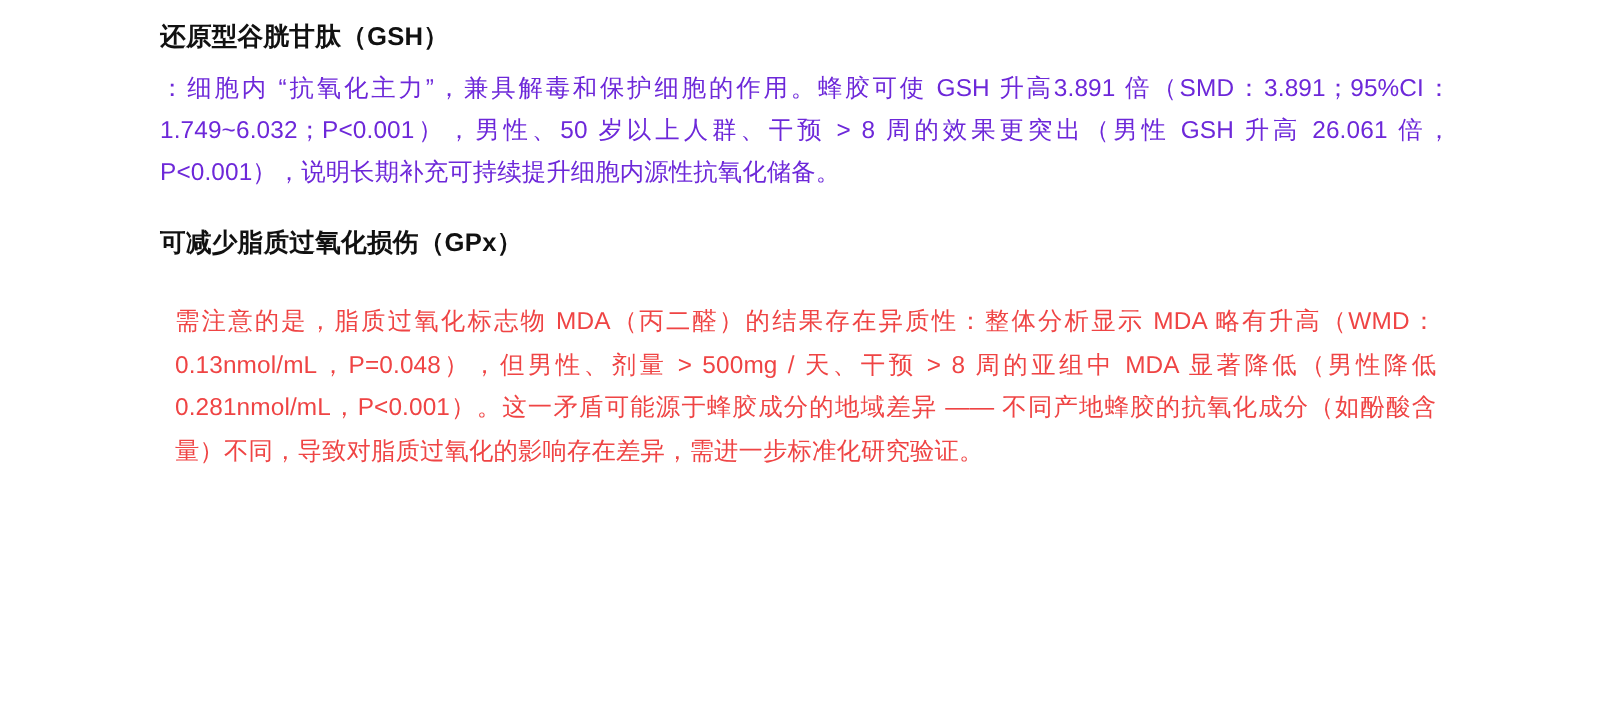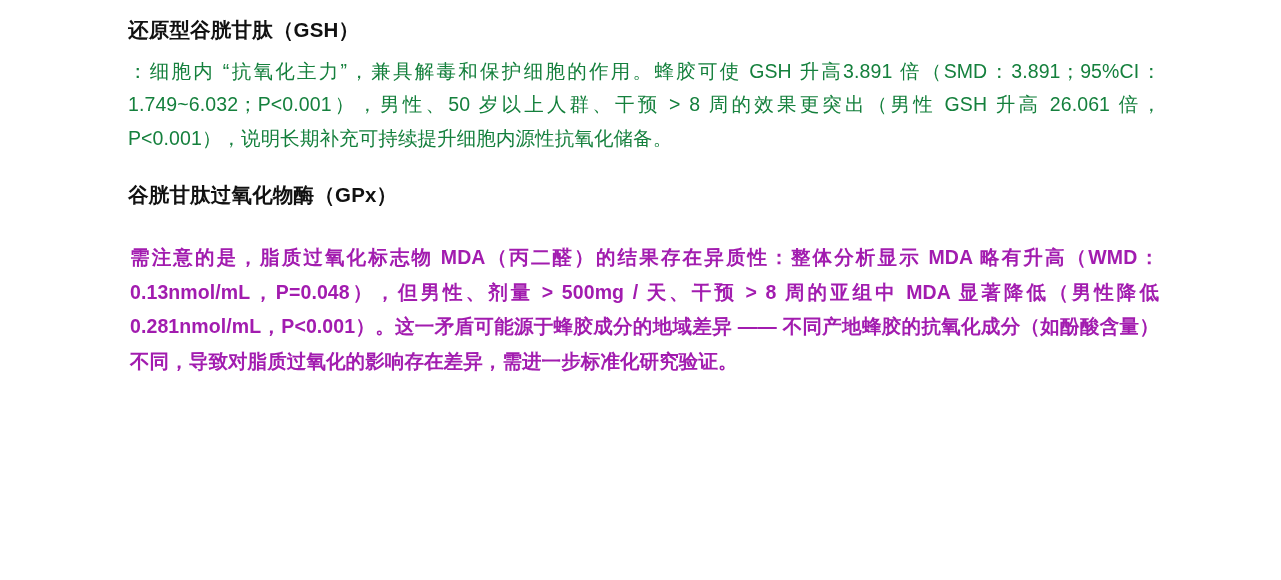--- a/index.html
+++ b/index.html
@@ -28,51 +28,50 @@
     font-size: 20.5px;
     font-weight: bold;
     letter-spacing: 0.2px;
     color: #111111;
     margin: 0 0 10px 0;
     line-height: 1.4;
   }
   .body-text {
     font-size: 19.5px;
     line-height: 1.72;
-    color: #15803d;
+    color: #6d28d9;
     margin: 0;
     text-align: justify;
     text-justify: inter-character;
     letter-spacing: 0.1px;
   }
   .para {
     font-size: 19.5px;
     line-height: 1.78;
-    color: #a21caf;
-    margin: 2px;
+    color: #ef4444;
+    margin: 12px;
     text-align: justify;
     text-justify: inter-character;
     letter-spacing: 0.1px;
-    font-weight: bold;
   }
   .final-block {
     margin-top: 30px;
   }
 </style>
 </head>
 <body>
 
 <div class="page">
 
   <div class="section">
     <h2 class="heading">还原型谷胱甘肽（GSH）</h2>
     <p class="body-text">：细胞内 “抗氧化主力”，兼具解毒和保护细胞的作用。蜂胶可使 GSH 升高3.891 倍（SMD：3.891；95%CI：1.749~6.032；P&lt;0.001），男性、50 岁以上人群、干预 &gt; 8 周的效果更突出（男性 GSH 升高 26.061 倍，P&lt;0.001），说明长期补充可持续提升细胞内源性抗氧化储备。</p>
   </div>
 
   <div class="section">
-    <h2 class="heading">谷胱甘肽过氧化物酶（GPx）</h2>
+    <h2 class="heading">可减少脂质过氧化损伤（GPx）</h2>
   </div>
 
   <div class="final-block">
     <p class="para">需注意的是，脂质过氧化标志物 MDA（丙二醛）的结果存在异质性：整体分析显示 MDA 略有升高（WMD：0.13nmol/mL，P=0.048），但男性、剂量 &gt; 500mg / 天、干预 &gt; 8 周的亚组中 MDA 显著降低（男性降低 0.281nmol/mL，P&lt;0.001）。这一矛盾可能源于蜂胶成分的地域差异 —— 不同产地蜂胶的抗氧化成分（如酚酸含量）不同，导致对脂质过氧化的影响存在差异，需进一步标准化研究验证。</p>
   </div>
 
 </div>
 
 </body></html>

